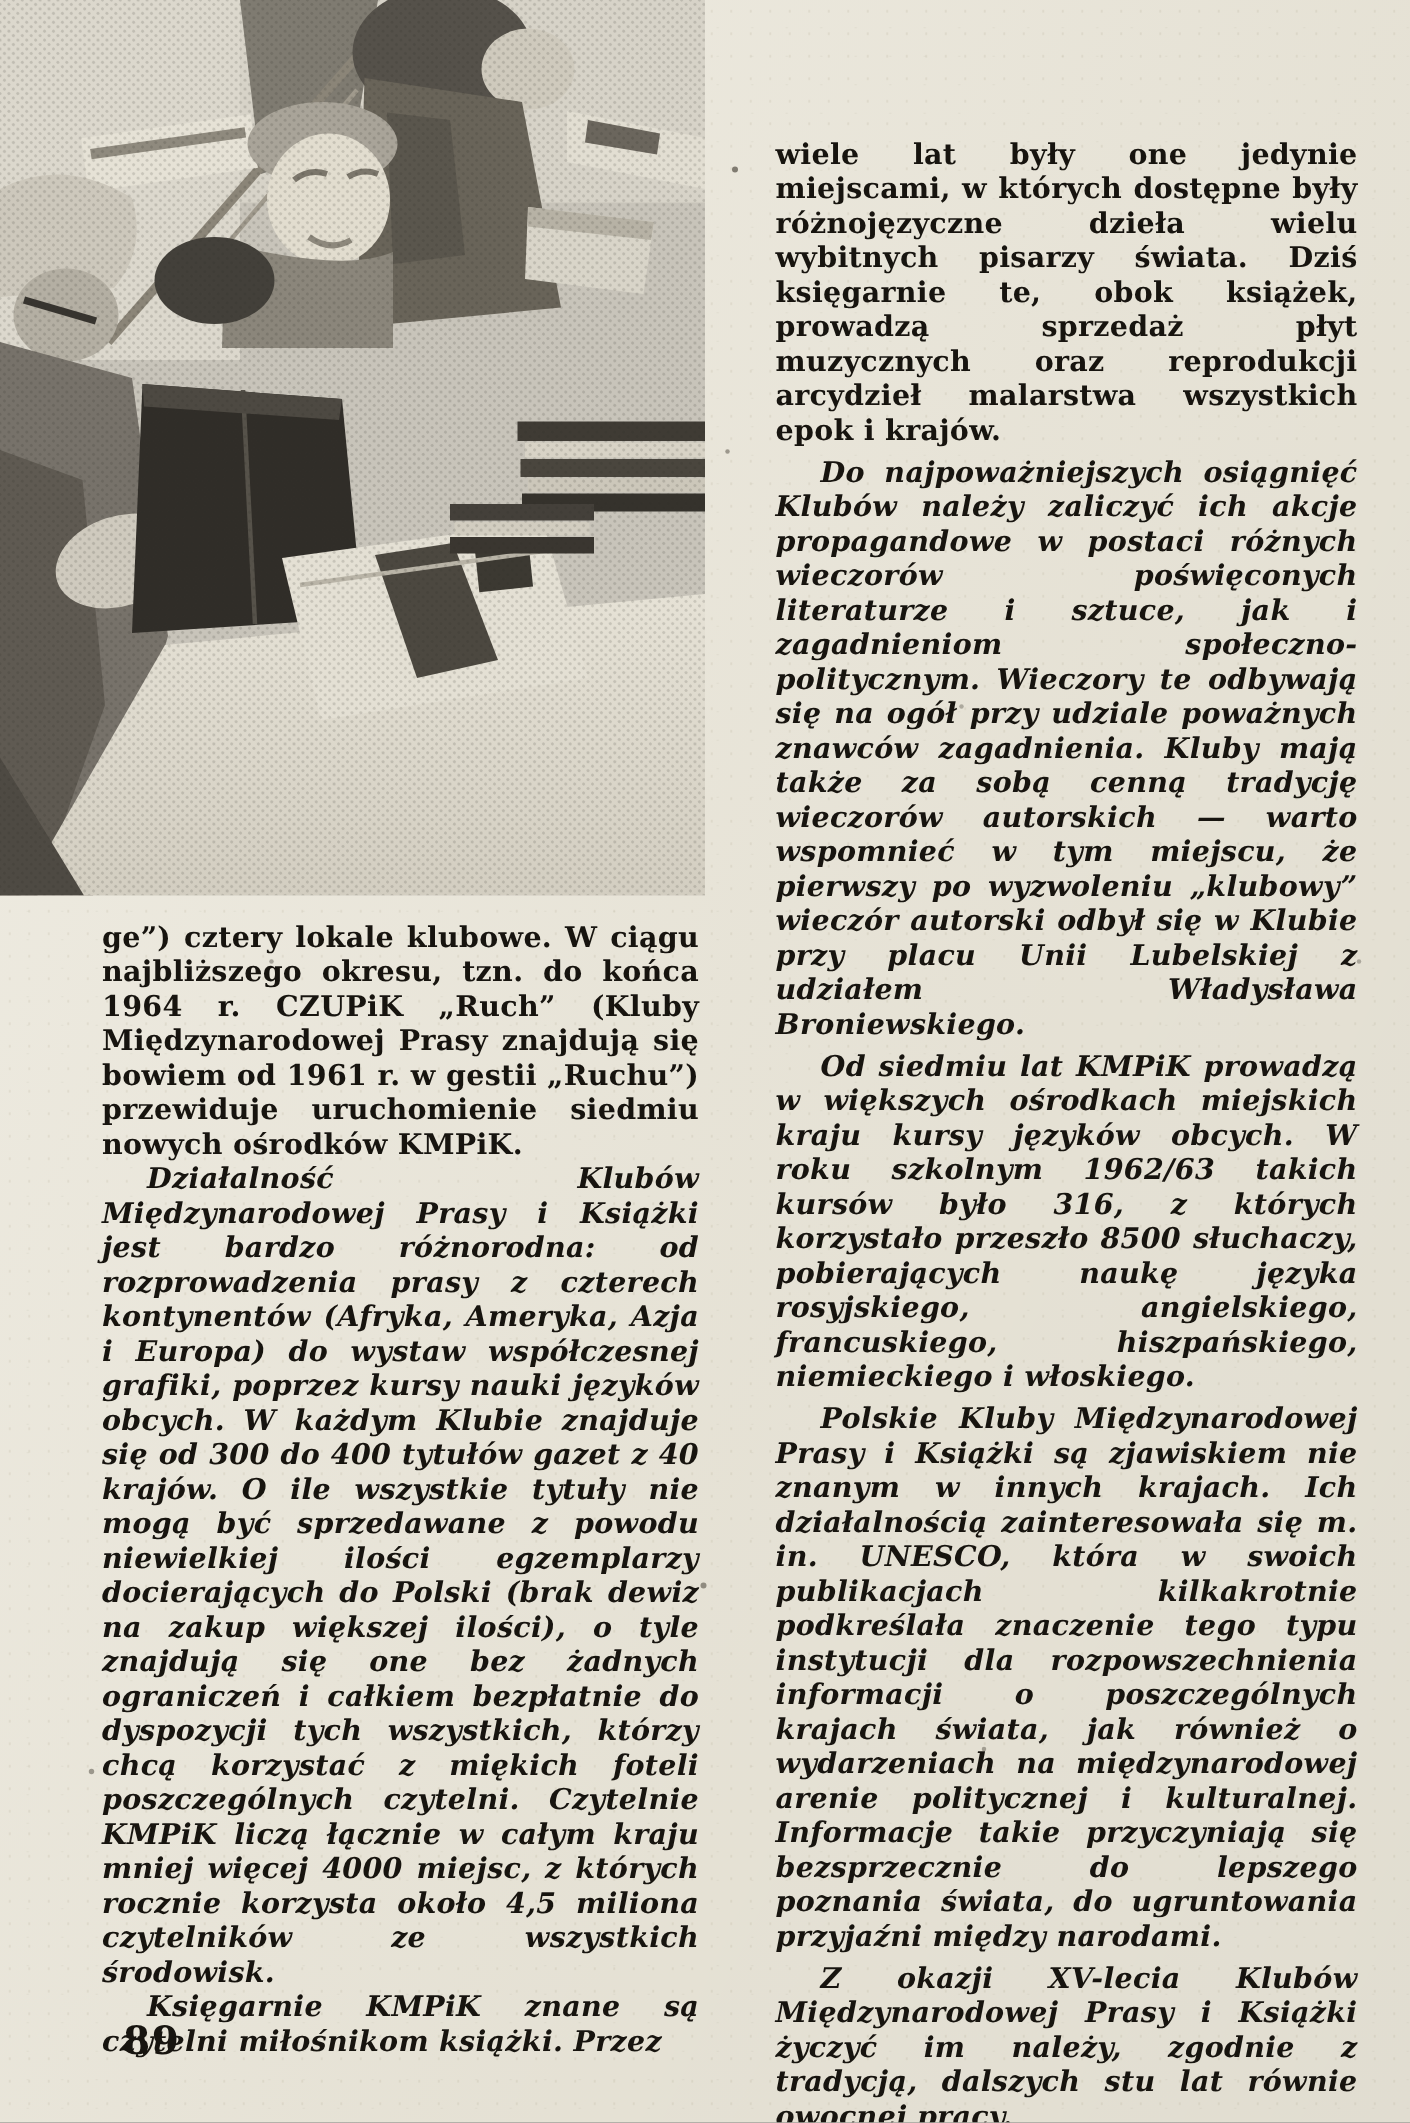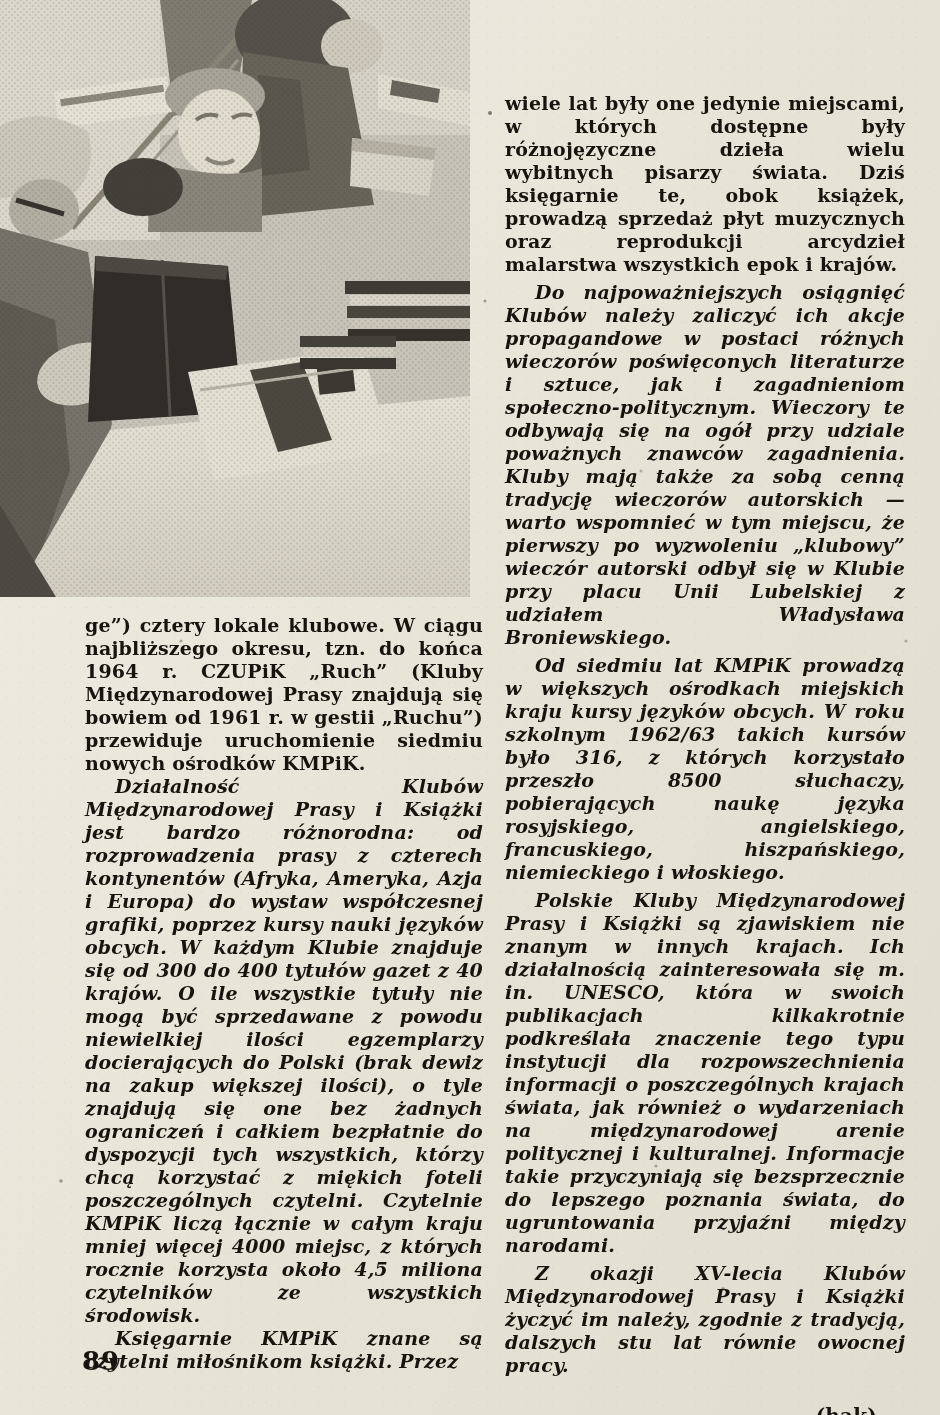--- a/index.html
+++ b/index.html
@@ -55,23 +55,23 @@
   }
   .photo svg { display: block; }
   .col {
     position: absolute;
     width: 400px;
     text-align: justify;
     font-size: 19px;
     line-height: 23px;
     letter-spacing: 0.2px;
   }
-  .col-left  { left: 85px;  top: 614px; width: 398px; }
+  .col-left  { left: 68px;  top: 614px; width: 398px; }
   .col-right { left: 505px; top: 92px; }
-  .para { margin: 0 0 5px 0; }
+  .para { margin: 0 0 5px 12px; }
   .col-left .para { margin: 0; }
   .para.indent { text-indent: 30px; font-style: italic; }
   .signature {
     text-align: right;
     padding-right: 28px;
     margin-top: 28px;
     font-size: 20px;
   }
   .page-number {
     position: absolute;

